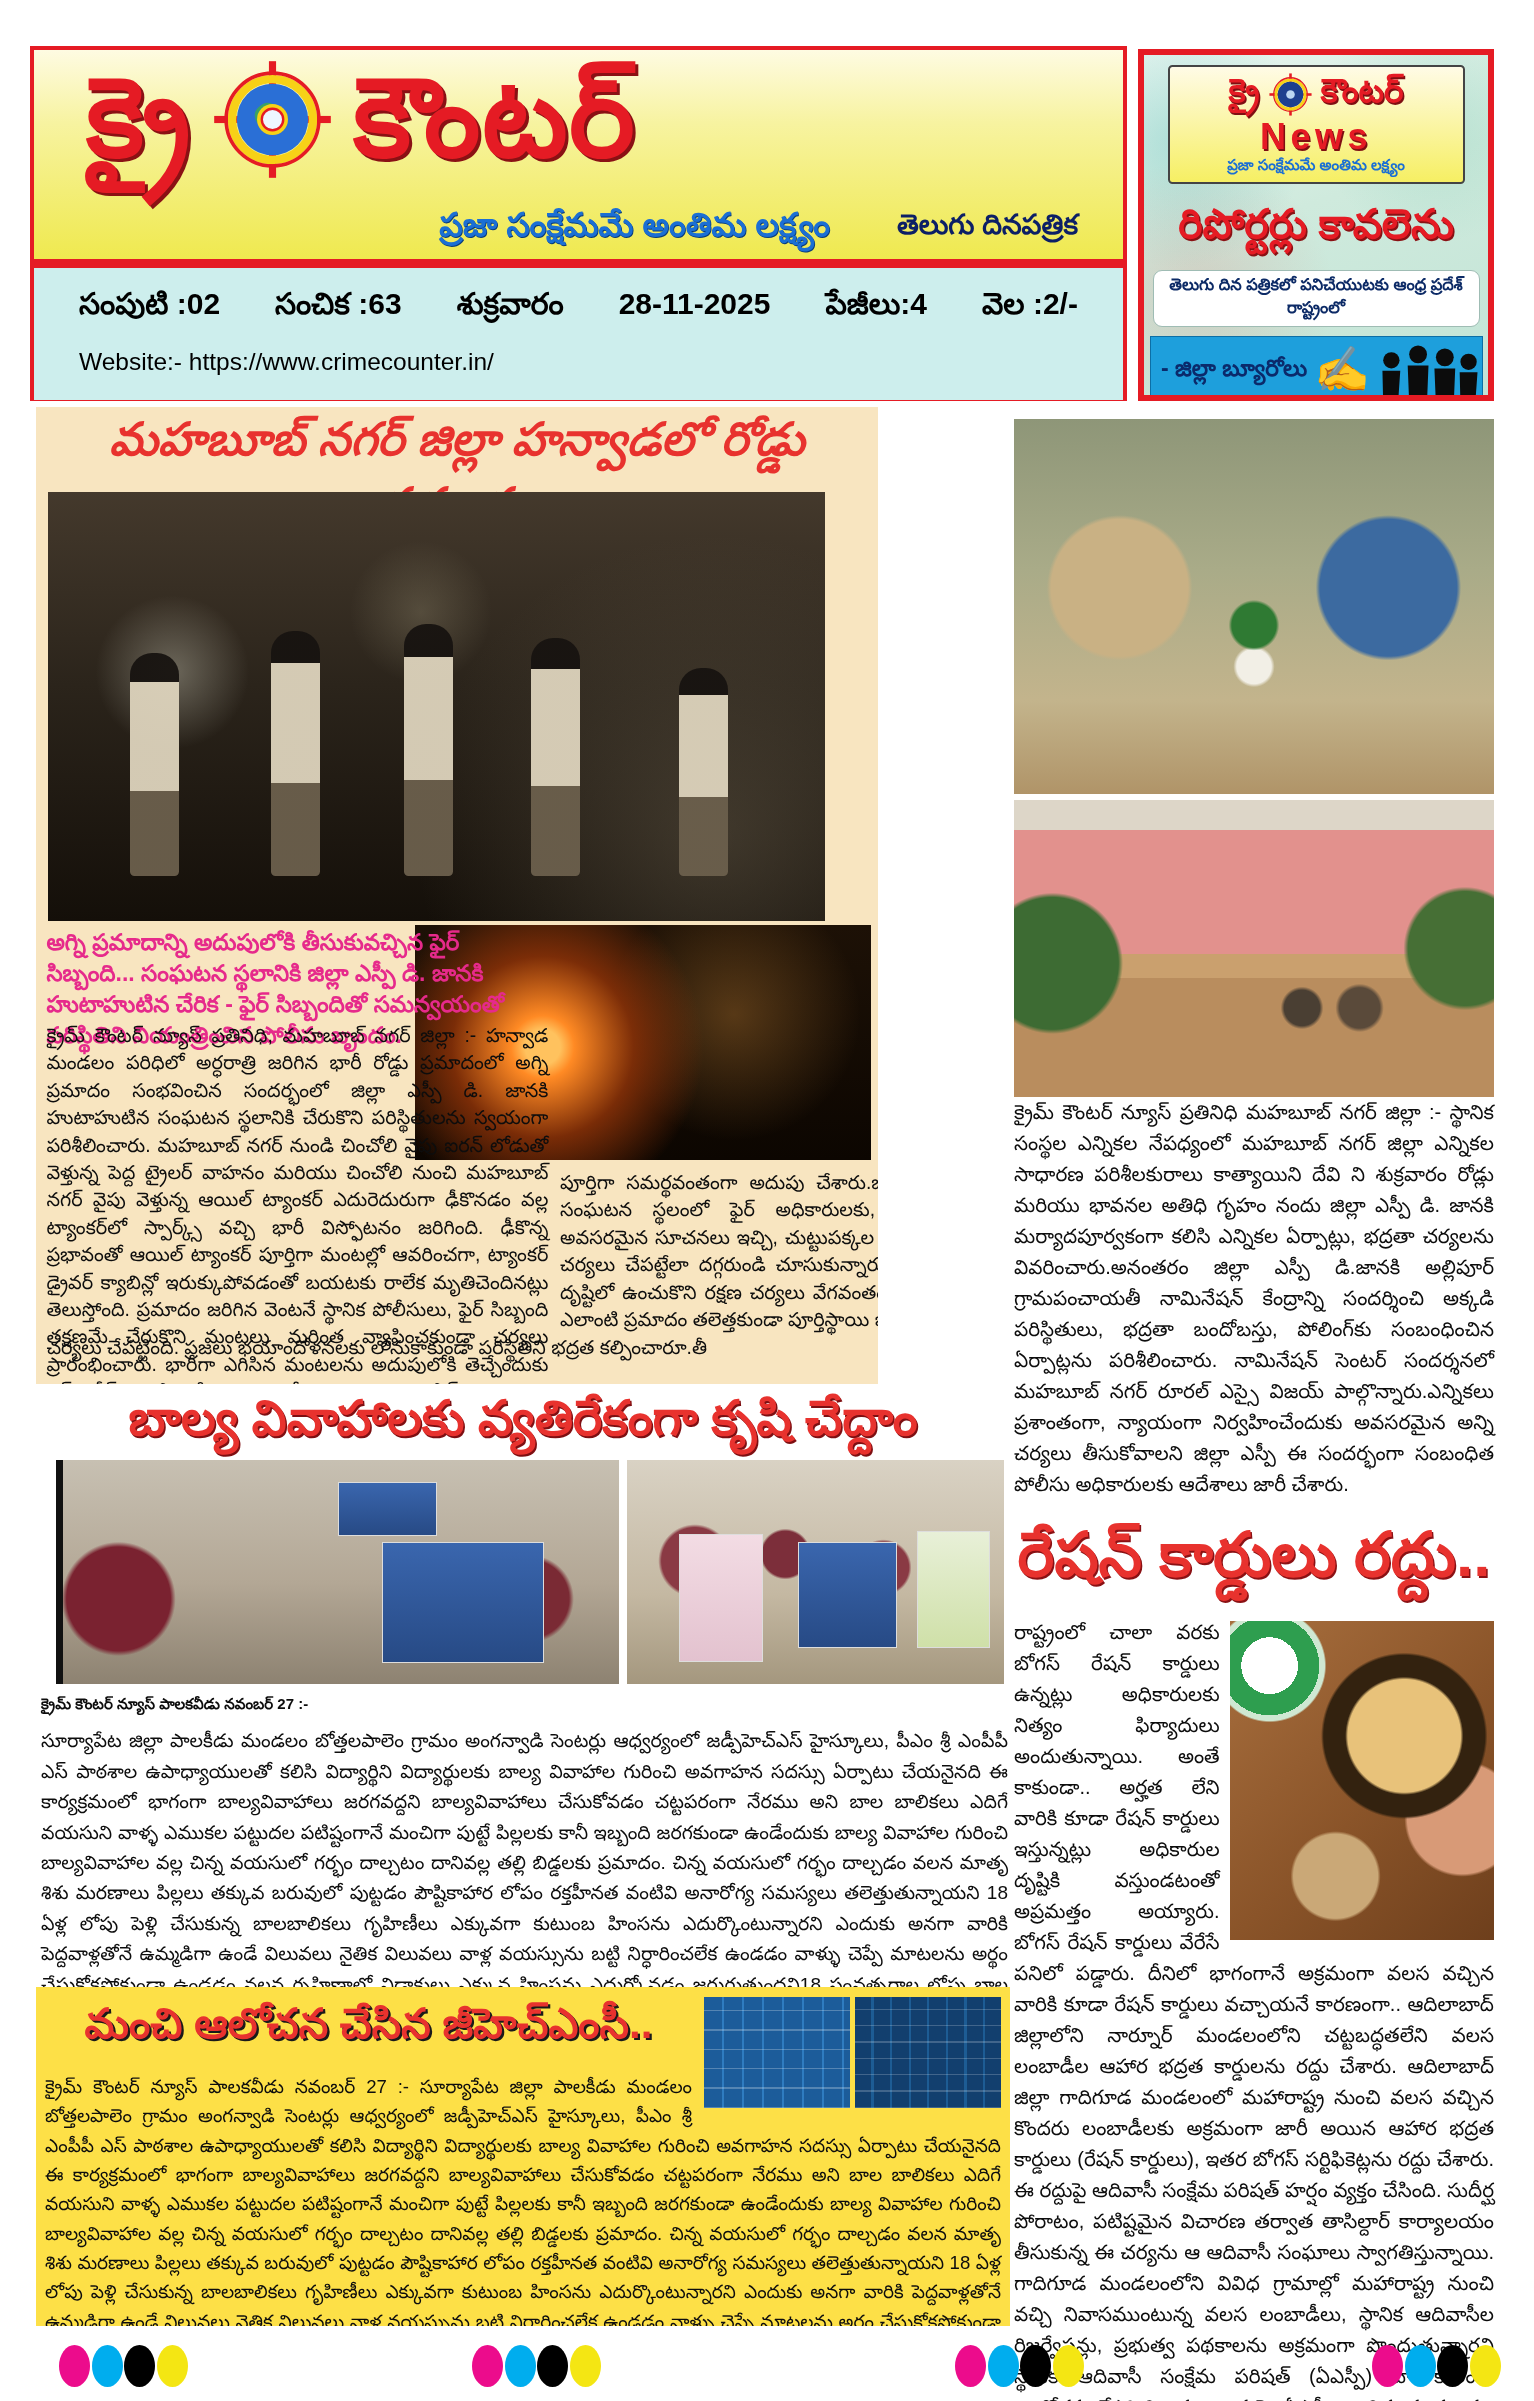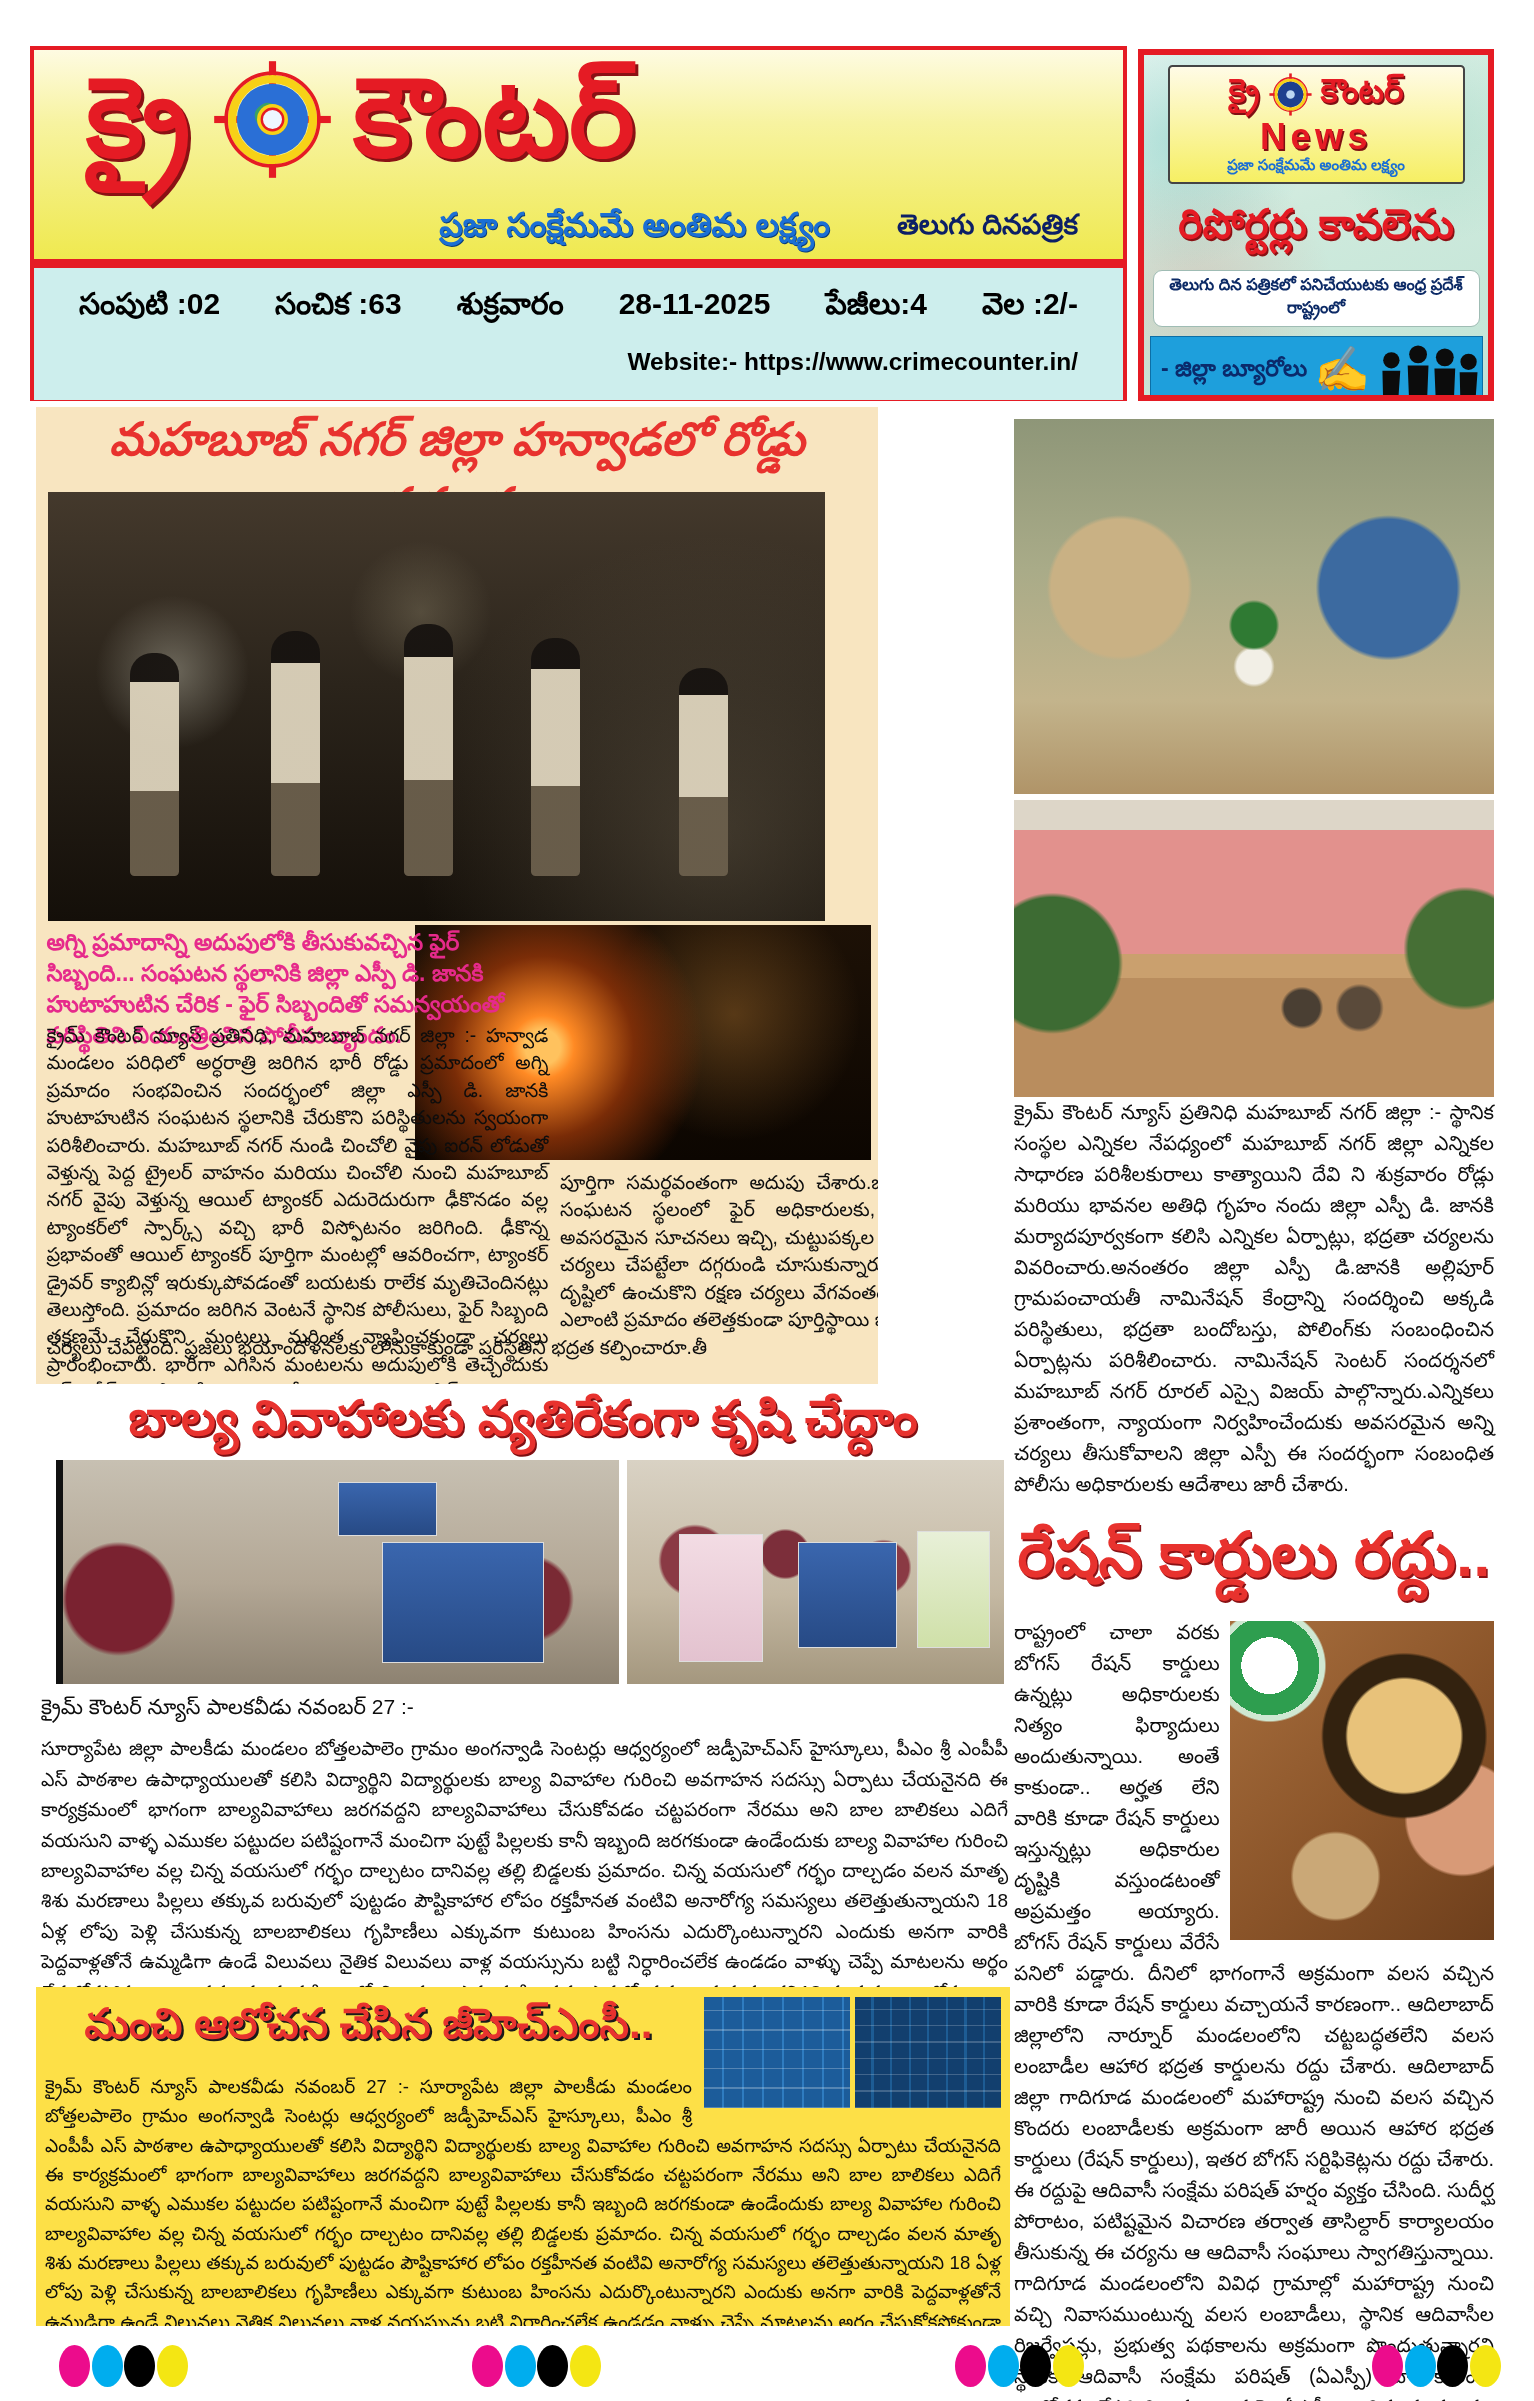--- a/index.html
+++ b/index.html
@@ -36,21 +36,21 @@
   .masthead-papertype{color:#0c1f66;font-weight:bold;font-size:28px;}
   .red-divider{height:9px;background:#e51b24;}
   .dateline{
     height:132px;background:#cdeeed;box-sizing:border-box;padding:19.3px 45px 0 45px;
   }
   .dateline-row{
     display:flex;justify-content:space-between;align-items:baseline;
     font-weight:bold;font-size:30px;color:#000;
   }
   .website-row{
-    text-align:right;font-weight:bold;font-size:24.5px;color:#000;margin-top:19.3px;
+    text-align:left;font-weight:normal;font-size:24.5px;color:#000;margin-top:19.3px;
   }
 
   
   .reporters-box{
     left:1138px;top:49px;width:356px;height:352px;
     border:6px solid #e51b24;box-sizing:border-box;
     background:
       radial-gradient(circle at 10% 25%, rgba(10,160,160,.22), transparent 32%),
       radial-gradient(circle at 16% 70%, rgba(220,70,60,.16), transparent 36%),
       radial-gradient(circle at 85% 20%, rgba(90,190,160,.2), transparent 30%),
@@ -148,21 +148,21 @@
       radial-gradient(circle at 68% 48%, #8a3a44 0 9%, transparent 10%),
       linear-gradient(180deg,#d9d2c4 0%,#c4b8a2 60%,#a4977e 100%);
   }
   .banner{position:absolute;border:1.5px solid #ddd;}
   .banner-blue{background:linear-gradient(180deg,#3a66ae,#274a85);}
   .banner-pink{background:linear-gradient(180deg,#f3dce4,#e3c2cf);}
   .banner-green{background:linear-gradient(180deg,#e8f0d8,#cfe0a8);}
   .cm-text{
     left:41px;top:1695px;width:967px;color:#0d0d0d;
   }
-  .cm-dateline{font-size:21px;font-weight:normal;margin-bottom:10.4px;}
+  .cm-dateline{font-size:15px;font-weight:bold;margin-bottom:10.4px;}
   .cm-body{font-size:19px;line-height:1.6;text-align:justify;}
 
   
   .ghmc-box{
     left:36px;top:1987px;width:974px;height:339px;background:#fde047;
     box-sizing:border-box;padding:10.4px 9px 0 9px;overflow:hidden;
   }
   .solar-photos{float:right;width:297px;height:111px;margin:0 0 6px 12px;display:flex;gap:4.5px;}
   .solar-a{
     flex:1;

